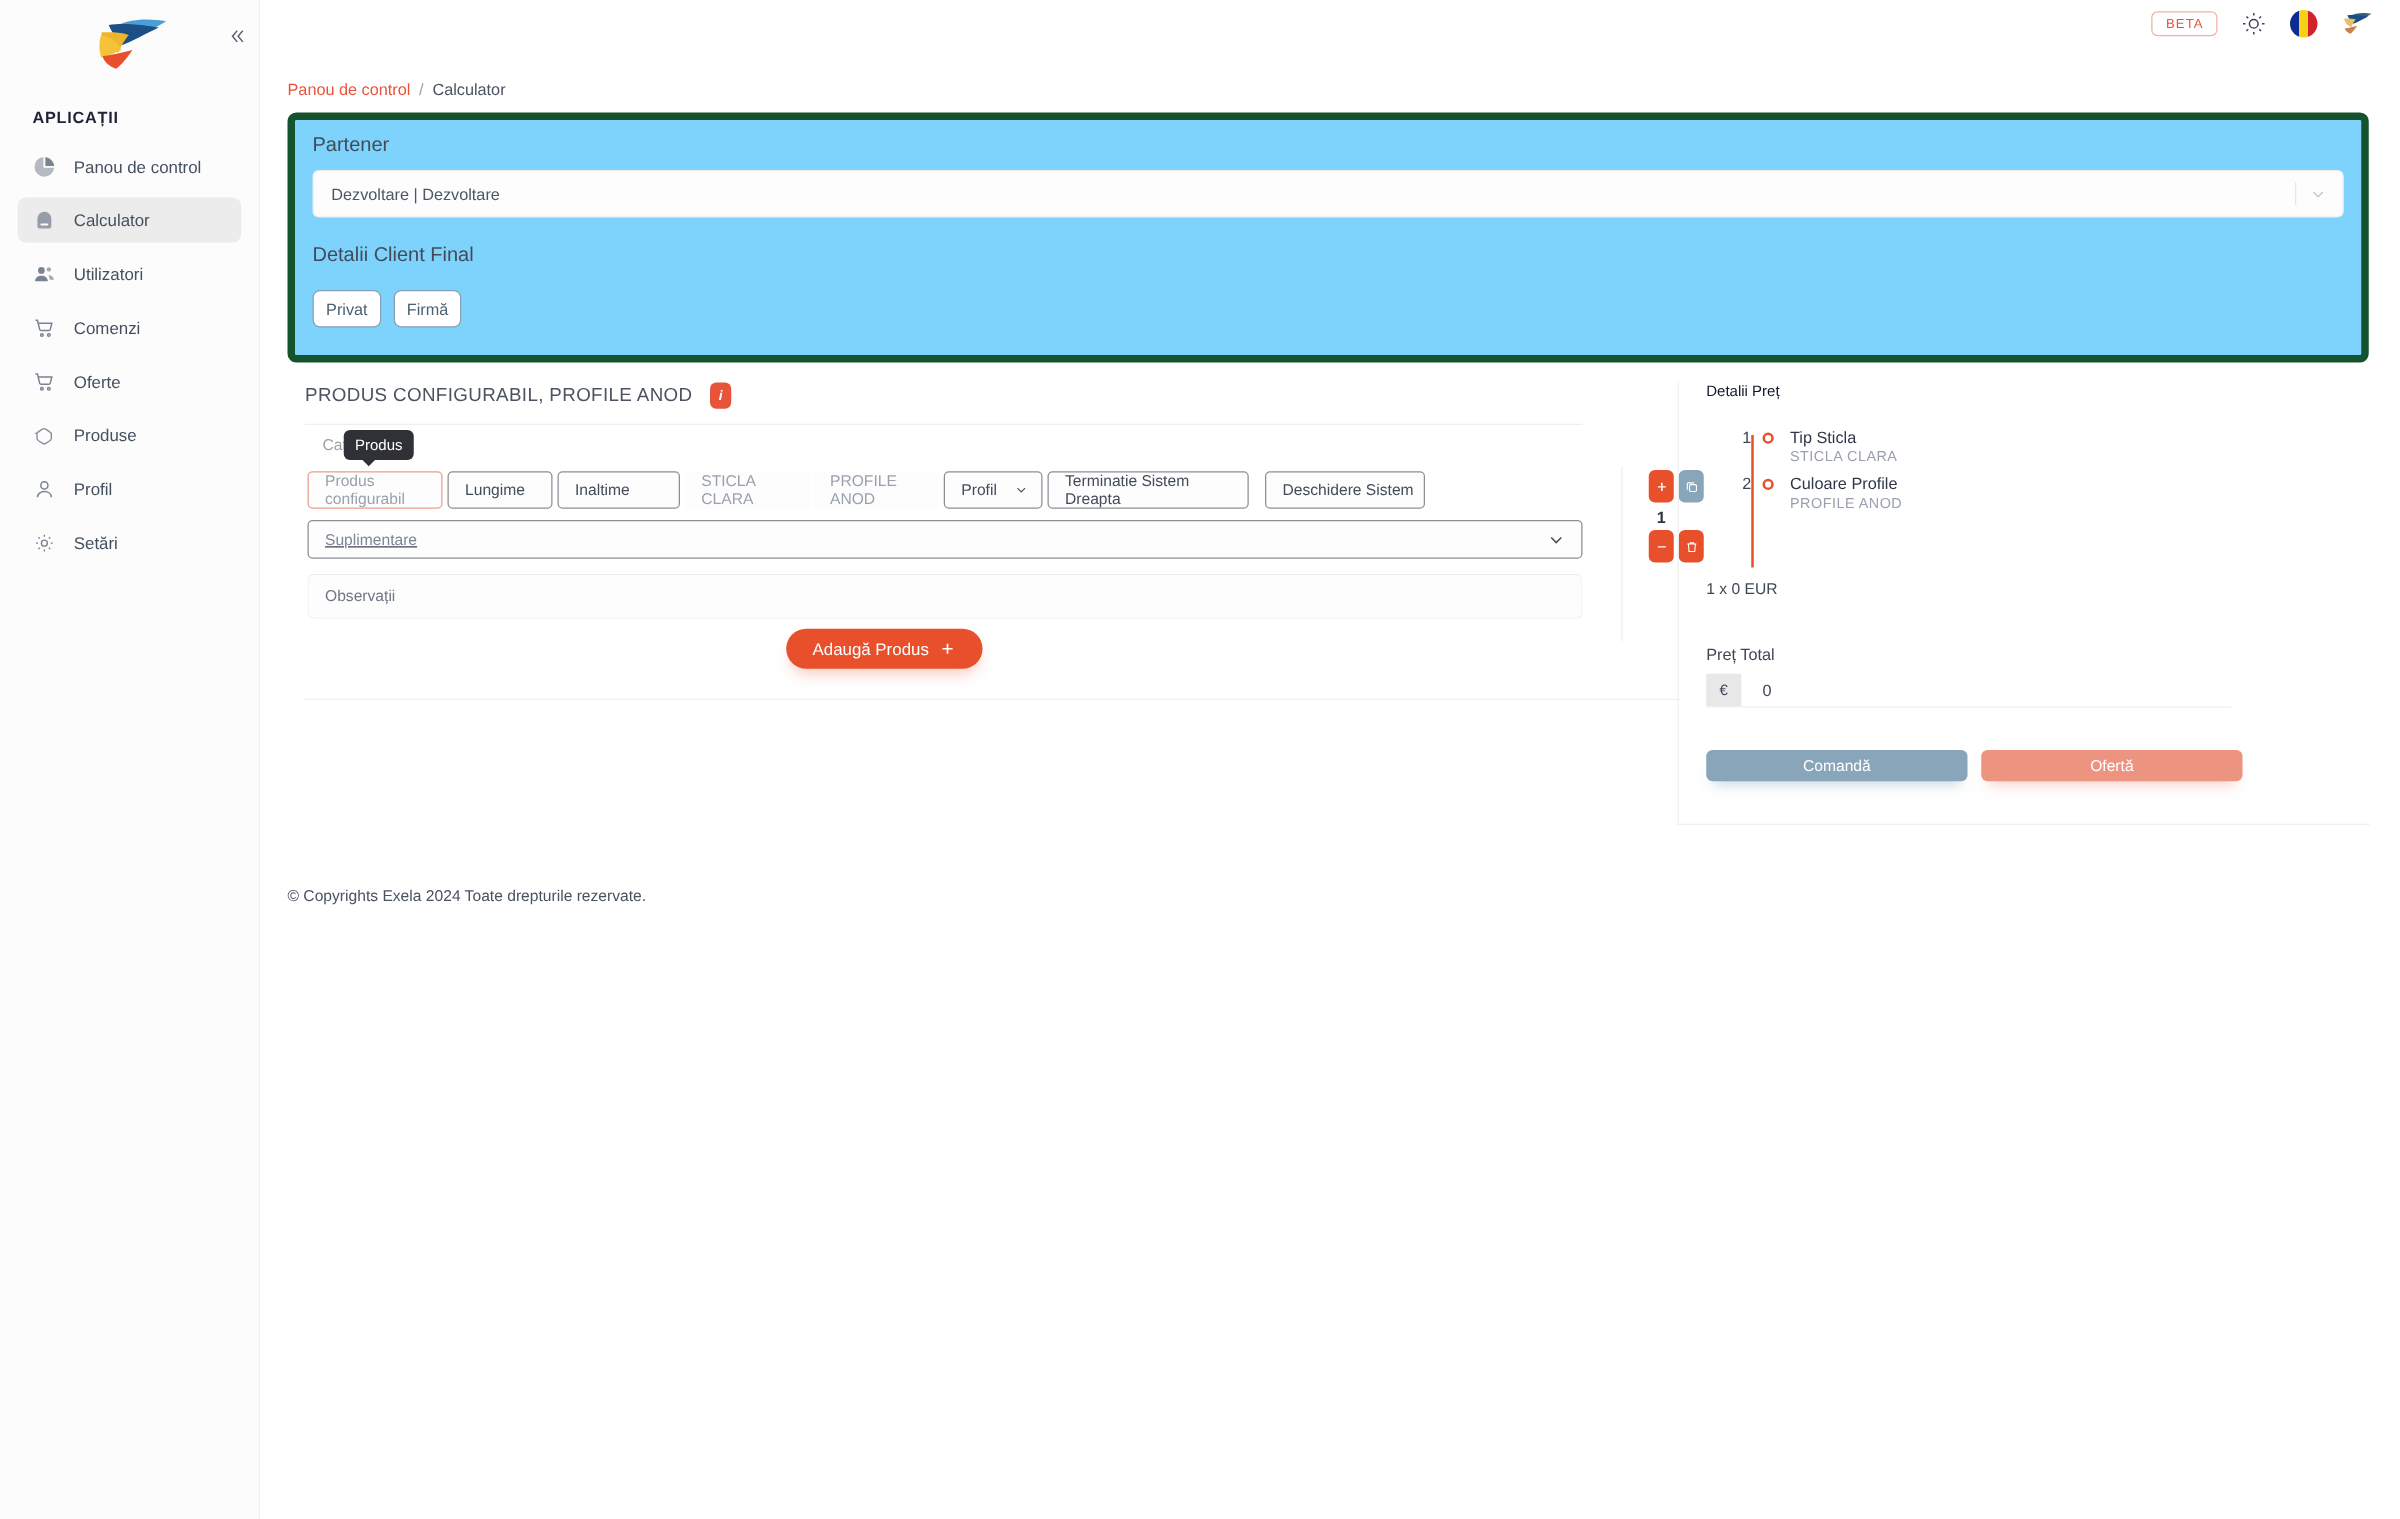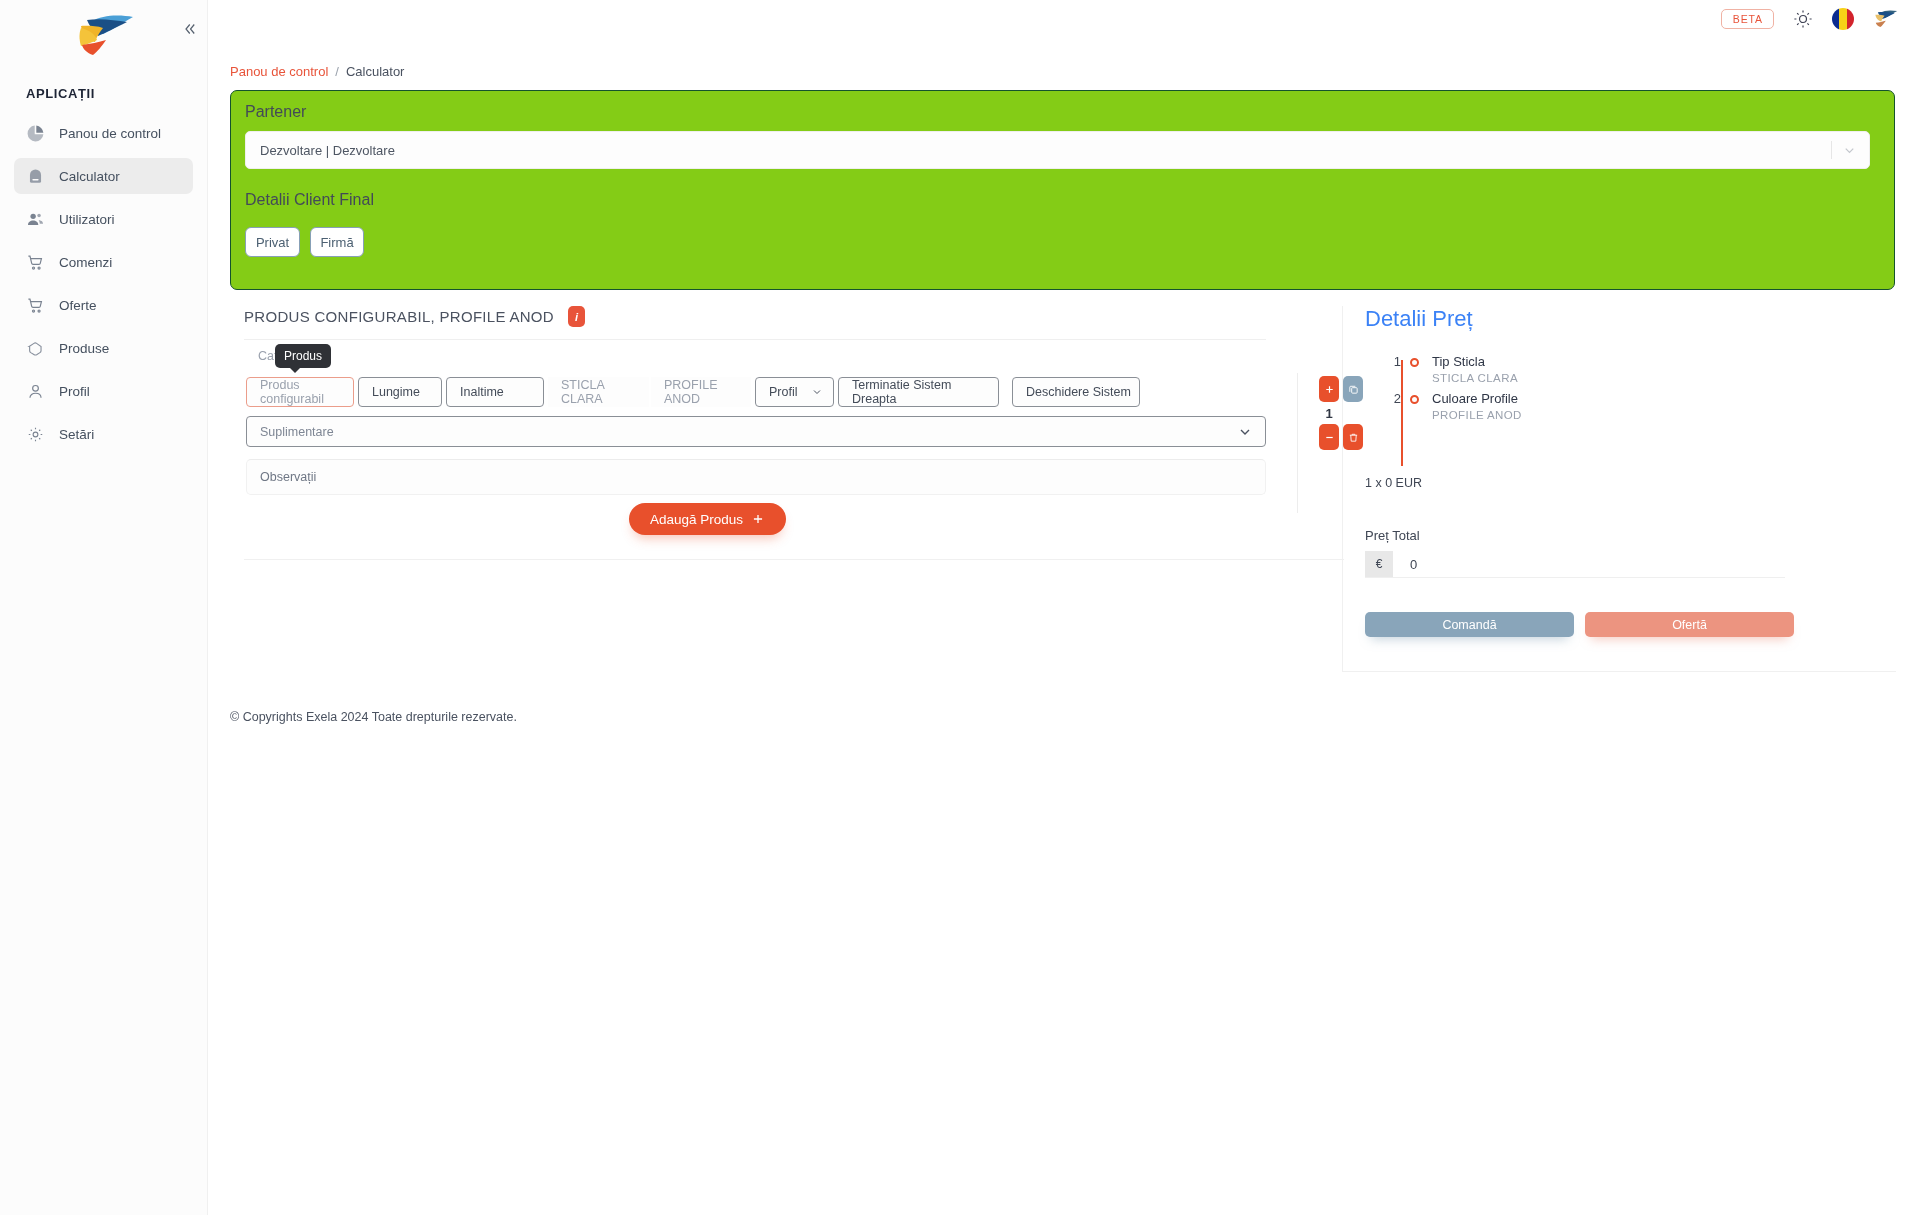--- a/index.html
+++ b/index.html
@@ -56,21 +56,21 @@
   }
   #avatar-logo { width: 26px; height: 22px; cursor: pointer; }
   
   #content { position: absolute; left: 208px; top: 0; width: 1712px; height: 1215px; }
   #breadcrumb { position: absolute; left: 22px; top: 64px; font-size: 13px; display: flex; gap: 7px; }
   #breadcrumb .bc-link { color: #e8543a; cursor: pointer; }
   #breadcrumb .bc-sep { color: #9aa1ac; }
   #breadcrumb .bc-cur { color: #4a5260; }
   .panel {
     position: absolute; left: 22px; width: 1665px;
-    background: #84cc16; border: 1px solid #14532d;
+    background: #7dd3fc; border: 6px solid #14532d;
     border-radius: 7px;
   }
   #panel-top { top: 90px; height: 200px; }
   .sec-title { font-size: 16px; color: #434a58; }
   #partner-title { position: absolute; left: 14px; top: 12px; }
   #partner-select {
     position: absolute; left: 14px; top: 40px; width: 1625px; height: 38px;
     border: 1px solid #efefef; border-radius: 5px; background: #fdfdfd;
     display: flex; align-items: center; cursor: pointer;
   }
@@ -126,21 +126,21 @@
   #f-inalt { width: 98px; margin-left: 4px; }
   #f-sticla { width: 101px; margin-left: 4px; }
   #f-profile { width: 100px; margin-left: 2px; }
   #f-profil { width: 79px; margin-left: 4px; }
   #f-term { width: 161px; margin-left: 4px; }
   #f-desch { width: 128px; margin-left: 13px; }
   .chev { width: 12px; height: 12px; color: #4a5260; }
   #supl-select {
     position: absolute; left: 2px; top: 76px; width: 1020px; height: 31px;
     border: 1px solid #8a8f96; border-radius: 4px; background: #fdfdfd;
-    display: flex; align-items: center; padding: 0 12px 0 13px; cursor: pointer;
+    display: flex; align-items: center; padding: 0 12px 0 13px; cursor: pointer; text-decoration: underline;
   }
   #supl-label { font-size: 12.5px; color: #7e8694; }
   #supl-chev { margin-left: auto; color: #4a5260; }
   #obs-field {
     position: absolute; left: 2px; top: 119px; width: 1020px; height: 36px;
     border: 1px solid #f1f1f1; border-top-color: #ececec;
     border-radius: 5px; background: #fdfdfd;
     display: flex; align-items: center; padding-left: 13px; cursor: text;
   }
   #obs-label { font-size: 12.5px; color: #6f7785; }
@@ -167,21 +167,21 @@
     box-shadow: 0 7px 12px -4px rgba(232,80,44,.35);
     font-family: "Liberation Sans", sans-serif;
   }
   #bottom-rule { position: absolute; left: 14px; top: 253px; width: 1100px; height: 1px; background: #f0f0f0; }
   
   #price-panel {
     position: absolute; left: 1134px; top: 306px; width: 553px;
     border-left: 1px solid #f0f0f0;
     padding-left: 22px;
   }
-  #price-title { font-size: 22px; color: #3b82f6; }
+  #price-title { font-size: 12px; color: #0f172a; }
   #timeline { position: relative; margin-top: 22px; padding-left: 19px; height: 120px; }
   #tl-line { position: absolute; left: 36px; top: 6px; width: 2px; height: 106px; background: #e8502c; }
   .tl-item { position: relative; display: flex; align-items: flex-start; height: 37px; margin-bottom: 0; }
   .tl-num { width: 17px; font-size: 13px; color: #3f4654; text-align: right; }
   .tl-dot {
     width: 9px; height: 9px; border: 2px solid #e8502c; border-radius: 50%;
     background: #fdfdfd; margin: 4px 0 0 9px; position: relative; z-index: 2;
   }
   .tl-txt { margin-left: 13px; }
   .tl-name { font-size: 13px; font-weight: normal; color: #2f3646; line-height: 16px; }

